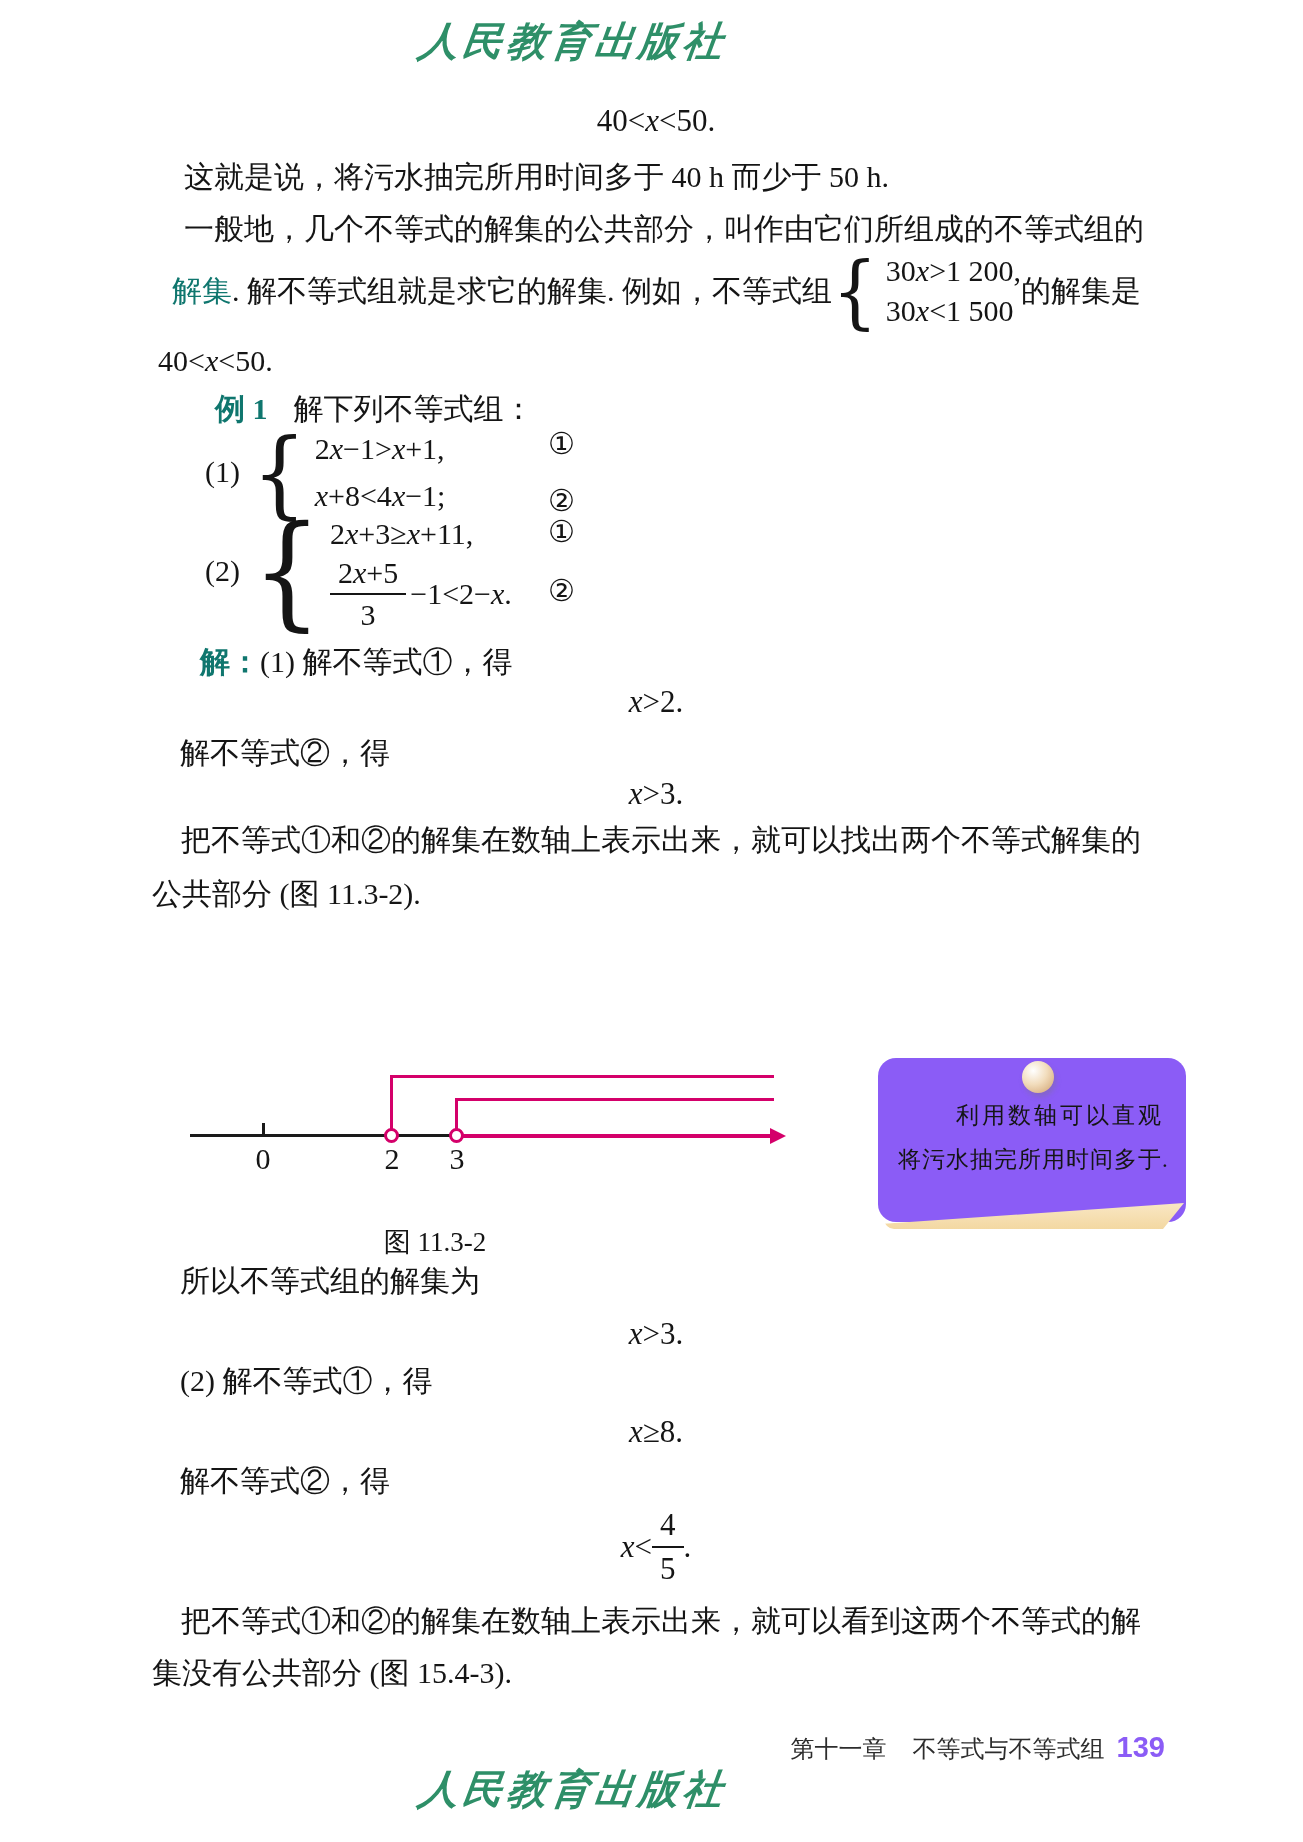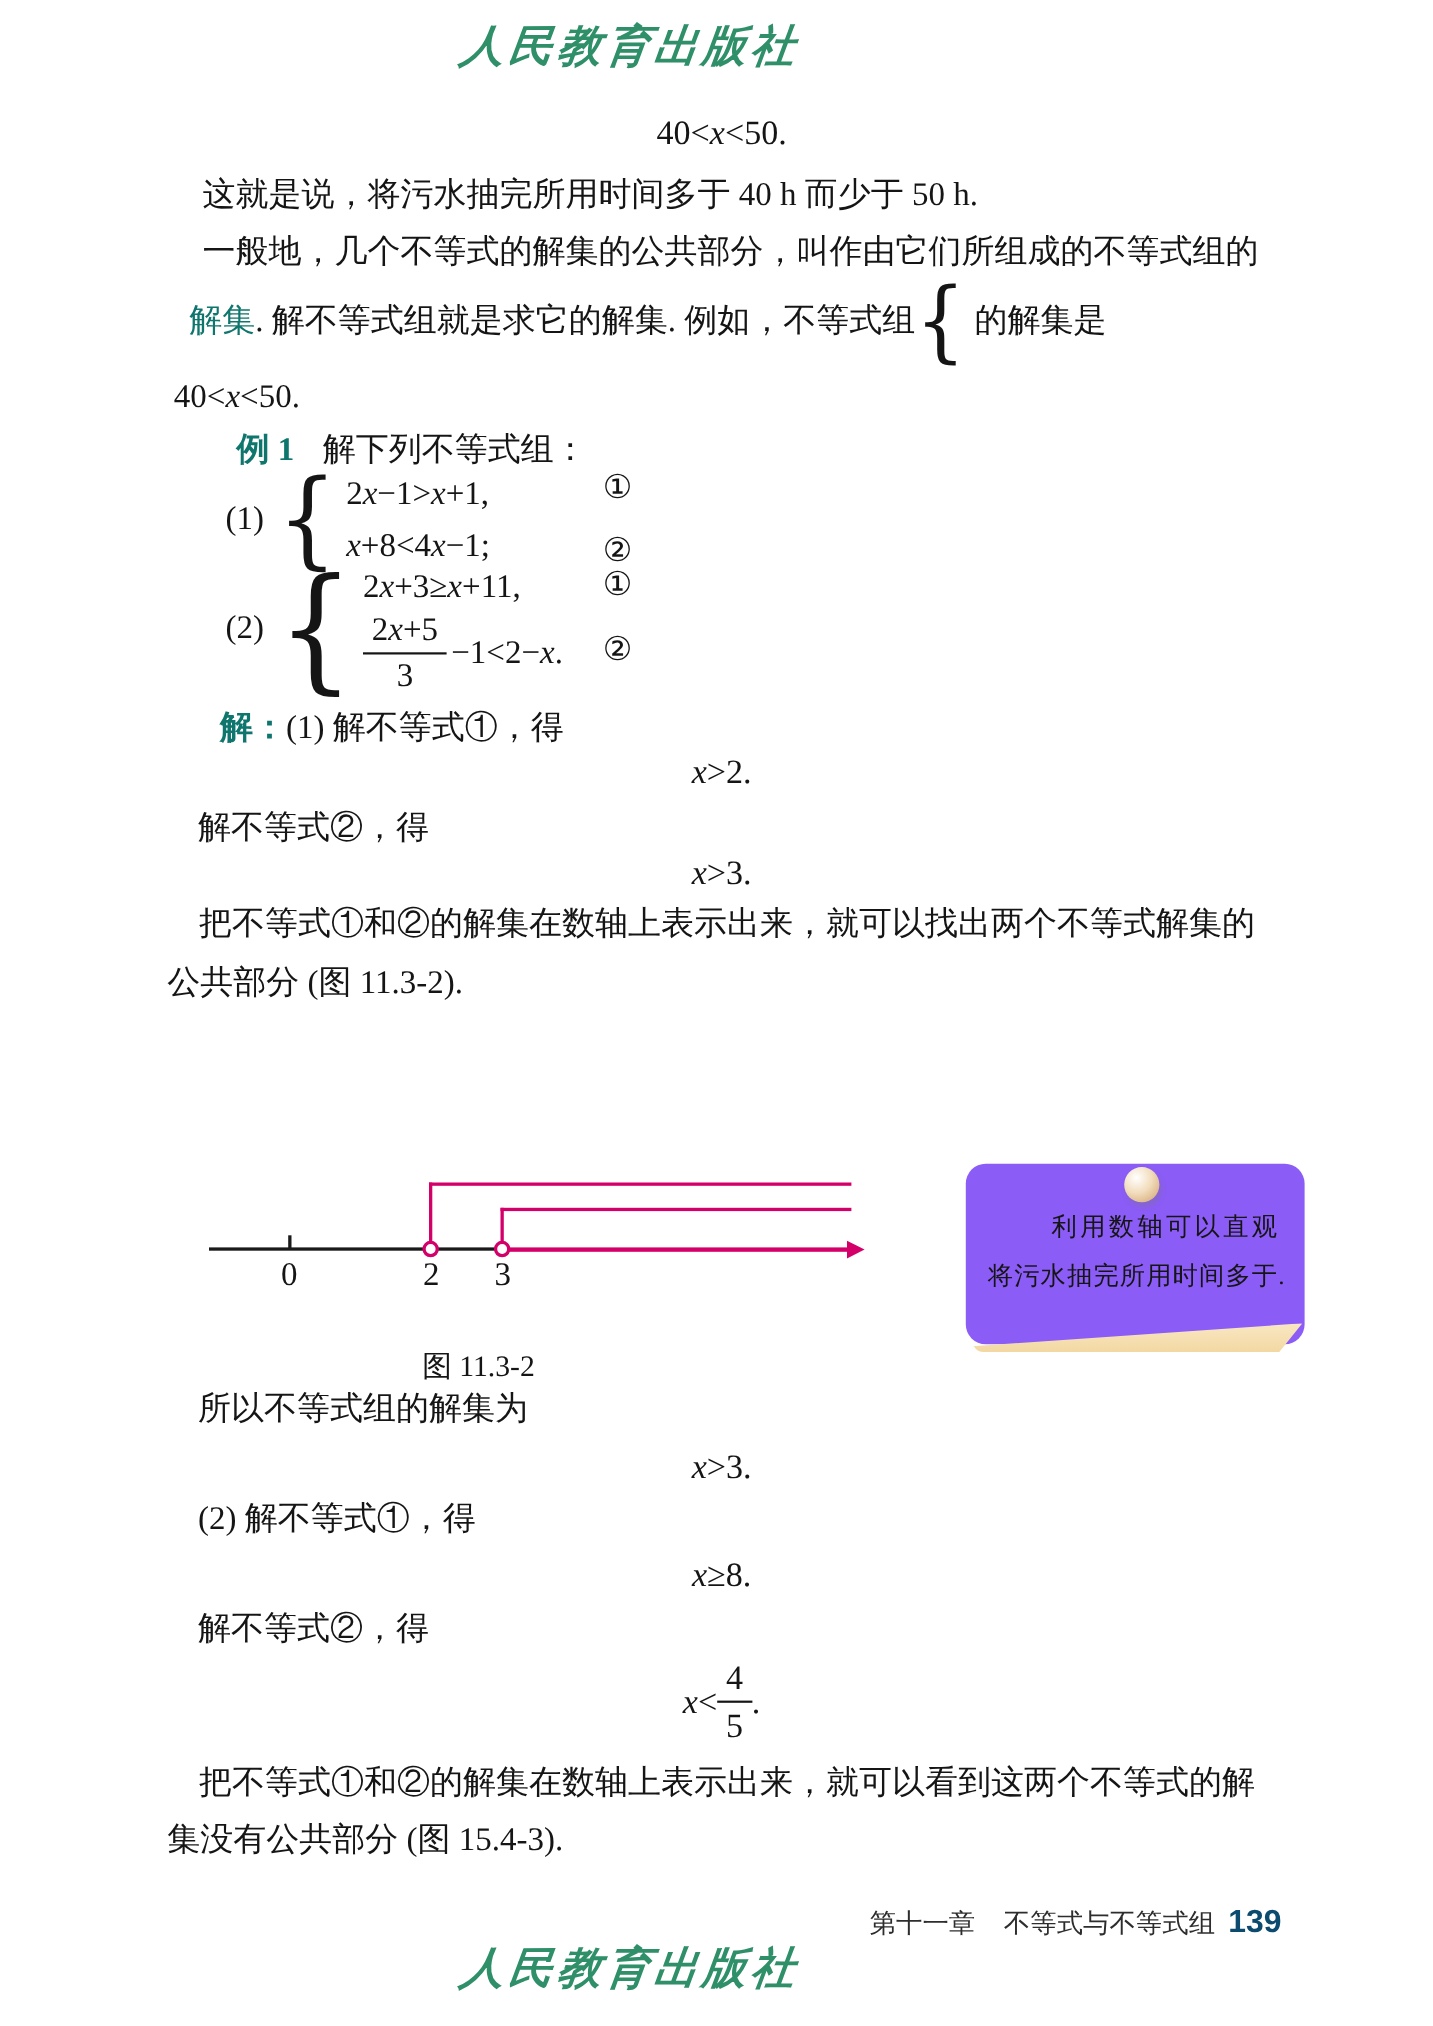--- a/index.html
+++ b/index.html
@@ -52,37 +52,41 @@
           clip-path:polygon(0 80%, 100% 0, 93% 100%, 2% 100%); border-radius:0 0 14px 10px; }
   .pearl { position:absolute; left:144px; top:3px; width:32px; height:32px; border-radius:50%;
           background:radial-gradient(circle at 35% 30%, #ffffff, #f2ddbd 45%, #ddb88c 78%, #c9a06f);
           box-shadow:2px 4px 5px rgba(120,120,120,.35); }
   .note-l1 { position:absolute; left:20px; top:42px; font-size:23px; letter-spacing:3px; padding-left:58px; white-space:nowrap; }
   .note-l2 { position:absolute; left:20px; top:86px; font-size:23px; letter-spacing:1px; white-space:nowrap; }
 
   
   .footer { position:absolute; left:152px; width:1013px; top:1731px; text-align:right; font-size:24px; color:#2d2d2d; white-space:nowrap; }
   .footer .gap { display:inline-block; width:26px; }
-  .footer .pagenum { font-family:"Liberation Sans", sans-serif; font-weight:bold; font-size:29px; color:#0c4a6e; margin-left:12px; }
+  .footer .pagenum { font-family:"Liberation Sans", sans-serif; font-weight:bold; font-size:29px; color:#8b5cf6; margin-left:12px; }
 </style>
 </head>
 <body>
 
 <div class="logo" style="top:14px;">人民教育出版社</div>
 
 <div class="fcenter math" style="top:103px;">40&lt;<i>x</i>&lt;50.</div>
 
 <div class="line indent" style="left:152px; top:156px;">这就是说，将污水抽完所用时间多于 40 h 而少于 50 h.</div>
 
 <div class="line indent" style="left:152px; top:208px;">一般地，几个不等式的解集的公共部分，叫作由它们所组成的不等式组的</div>
 
 <div class="abs" style="left:152px; top:247px; height:88px; display:flex; align-items:center; white-space:nowrap;">
   <span class="blue" style="font-size:30px;">解集</span>
   <span style="font-size:30px;">. 解不等式组就是求它的解集. 例如，不等式组</span>
   <span class="brace" style="font-size:72px;">{</span>
+  <span class="sys-eqs">
+    <span class="row math" style="line-height:40px;">30<i>x</i>&gt;1 200,</span>
+    <span class="row math" style="line-height:40px;">30<i>x</i>&lt;1 500</span>
+  </span>
   <span style="font-size:30px;">的解集是</span>
 </div>
 
 <div class="line math" style="left:158px; top:340px;">40&lt;<i>x</i>&lt;50.</div>
 
 <div class="line" style="left:195px; top:388px;">
   <span class="blue" style="font-weight:bold; margin-right:26px;">例 1</span><span>解下列不等式组：</span>
 </div>
 
 <div class="sys" style="left:205px; top:424px; height:96px;">

